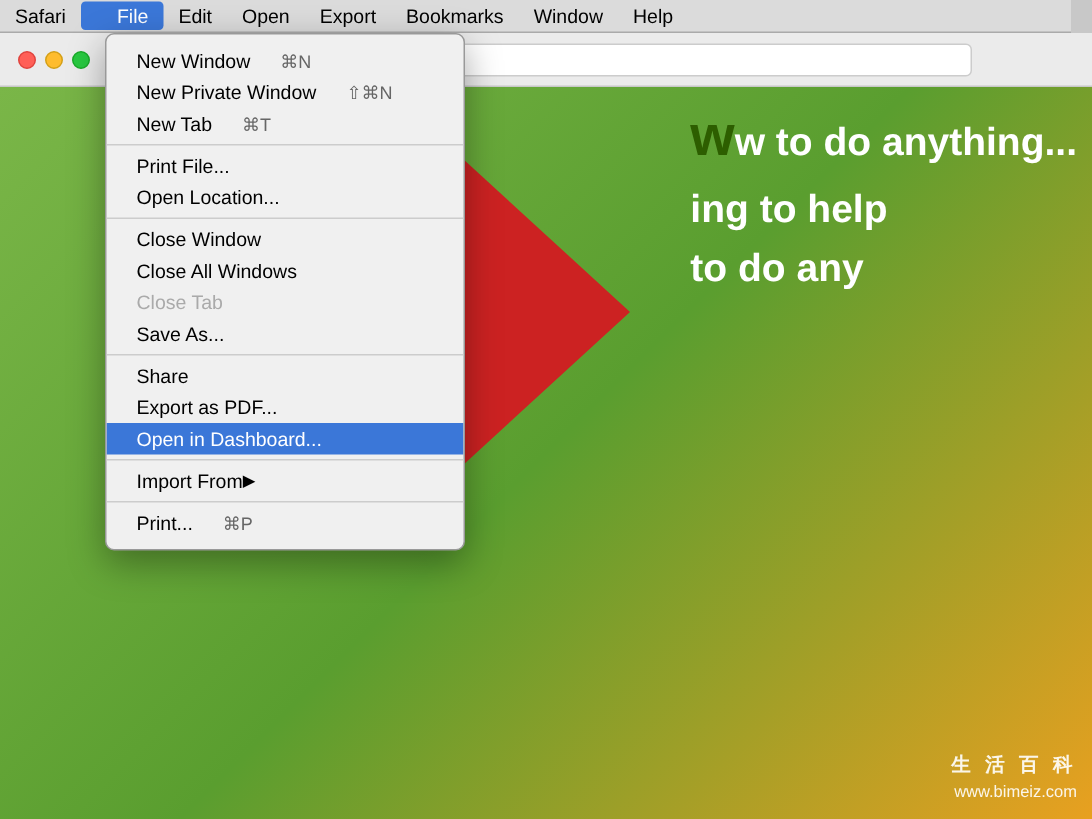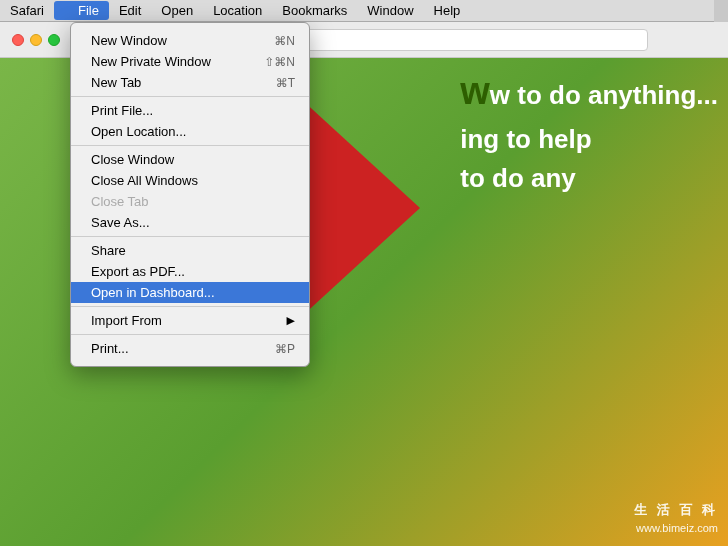--- a/index.html
+++ b/index.html
@@ -90,21 +90,20 @@
 
     .menu-group {
       border-bottom: 1px solid #ccc;
       padding: 3px 0;
     }
     .menu-group:last-child { border-bottom: none; }
 
     .menu-row {
       display: flex;
       align-items: center;
-      justify-content: space-between;
       padding: 3px 14px 3px 20px;
       font-size: 13px;
       cursor: pointer;
       color: #000;
       min-height: 20px;
     }
 
     .menu-row.disabled {
       color: #aaa;
       cursor: default;
@@ -182,21 +181,21 @@
     }
   </style>
 </head>
 <body>
 
 <div class="menu-bar">
   <span class="menu-item">Safari</span>
   <span class="menu-item active">File</span>
   <span class="menu-item">Edit</span>
   <span class="menu-item">Open</span>
-  <span class="menu-item">Location</span>
+  <span class="menu-item">Export</span>
   <span class="menu-item">Bookmarks</span>
   <span class="menu-item">Window</span>
   <span class="menu-item">Help</span>
 </div>
 
 <div class="title-bar-full" style="top:22px;">
   <div class="traffic-lights">
     <div class="traffic-light tl-red"></div>
     <div class="traffic-light tl-yellow"></div>
     <div class="traffic-light tl-green"></div>

